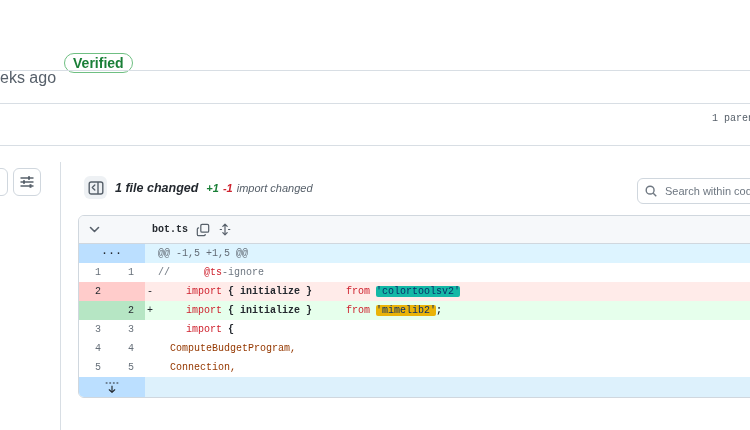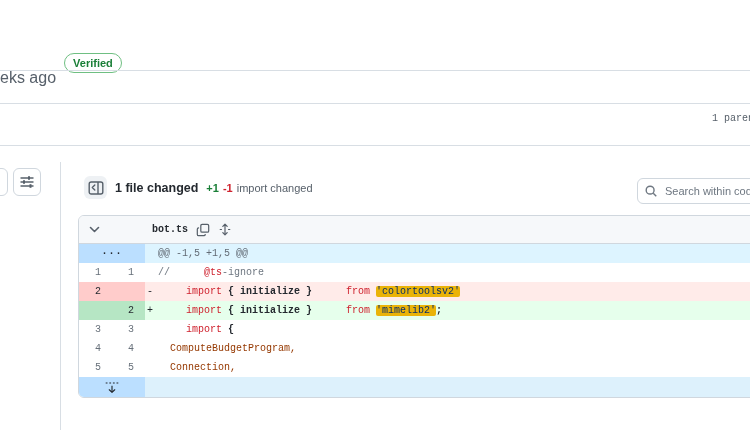--- a/index.html
+++ b/index.html
@@ -4,33 +4,33 @@
 <style>
   html,body{margin:0;padding:0;background:#fff;}
   .screen{position:relative;width:750px;height:430px;background:#fff;overflow:hidden;
           font-family:"Liberation Sans","DejaVu Sans",sans-serif;color:#24292f;}
   .mono{font-family:"Liberation Mono","DejaVu Sans Mono",monospace;}
 
   
   .meta-row{position:absolute;top:38px;left:0;display:flex;align-items:center;gap:8px;}
   .timeago{font-size:16px;color:#57606a;white-space:nowrap;margin-top:31px;}
   .verified-badge{display:inline-flex;align-items:center;height:18px;padding:0 8px;
-    border:1px solid #6fbf82;border-radius:999px;color:#1a7f37;font-size:11px;font-weight:600;background:#fff;cursor:pointer;}
+    border:1px solid #6fbf82;border-radius:999px;color:#1a7f37;font-size:14px;font-weight:600;background:#fff;cursor:pointer;}
   .hline{position:absolute;left:0;right:0;height:1px;background:#d8dee4;}
   .parents{position:absolute;top:113px;left:712px;font-size:10px;color:#57606a;white-space:nowrap;}
 
   
   .cutoff-button{position:absolute;left:-24px;top:168px;width:32px;height:28px;background:#fff;
     border:1px solid #d0d7de;border-radius:6px;box-sizing:border-box;cursor:pointer;}
   .filter-button{position:absolute;left:13px;top:168px;width:28px;height:28px;background:#fff;
     border:1px solid #d0d7de;border-radius:6px;box-sizing:border-box;display:flex;align-items:center;justify-content:center;cursor:pointer;}
   .vdivider{position:absolute;left:60px;top:162px;width:1px;height:268px;background:#d8dee4;}
 
   
-  .toolbar{position:absolute;left:84px;top:176px;display:flex;align-items:center;gap:8px;}
+  .toolbar{position:absolute;left:84px;top:176px;display:flex;align-items:center;gap:8px;font-style:italic;}
   .toggle-button{width:23px;height:23px;border:none;background:#eef1f4;border-radius:6px;
     display:flex;align-items:center;justify-content:center;cursor:pointer;padding:0;}
   .files-title{font-size:12.5px;font-weight:700;color:#24292f;}
   .counts{display:flex;align-items:center;gap:4px;font-size:11px;}
   .add-count{color:#1a7f37;font-weight:700;}
   .del-count{color:#cf222e;font-weight:700;}
   .lines-label{color:#57606a;}
   .search-box{position:absolute;left:637px;top:178px;width:150px;height:26px;box-sizing:border-box;
     border:1px solid #d0d7de;border-radius:6px;background:#fff;display:flex;align-items:center;padding:0 6px;gap:5px;}
   .search-box input{border:none;outline:none;background:transparent;font-size:11px;color:#24292f;width:110px;
@@ -56,21 +56,21 @@
   .drow.del .gnum{background:#ffcccb;color:#24292f;}
   .drow.add .gnum{background:#b6e6c4;color:#24292f;}
   .gwide{width:66px;flex:none;background:#bbdfff;text-align:center;cursor:pointer;
     font-family:"Liberation Mono","DejaVu Sans Mono",monospace;font-size:10px;font-weight:700;letter-spacing:1px;
     line-height:19px;color:#24292f;display:flex;align-items:center;justify-content:center;}
   .mk{width:13px;flex:none;font-family:"Liberation Mono","DejaVu Sans Mono",monospace;font-size:10px;
     line-height:19px;color:#24292f;padding-left:2px;box-sizing:border-box;}
   .codecell{flex:1;font-family:"Liberation Mono","DejaVu Sans Mono",monospace;font-size:10px;line-height:19px;white-space:pre;}
   .seg-comment{color:#6e7781;} .seg-keyword{color:#cf222e;padding-left:28px;} .seg-plain{color:#24292f;font-weight:bold;}
   .seg-string{color:#0a3069;} .seg-variable{color:#953800;} .seg-hunk{color:#636c76;}
-  .drow.del .hl{background:#eab308;border-radius:2px;}
+  .drow.del .hl{background:#14b8a6;border-radius:2px;}
   .drow.add .hl{background:#eab308;border-radius:2px;}
 
   
   .comments-row{position:absolute;left:78px;top:410px;display:flex;align-items:center;gap:8px;}
   .comments-title{font-size:14px;font-weight:700;color:#24292f;}
   .count-badge{background:#eef0f2;border-radius:999px;min-width:8px;padding:1px 7px;font-size:11px;
     font-weight:600;color:#24292f;text-align:center;}
 </style>
 </head>
 <body>

